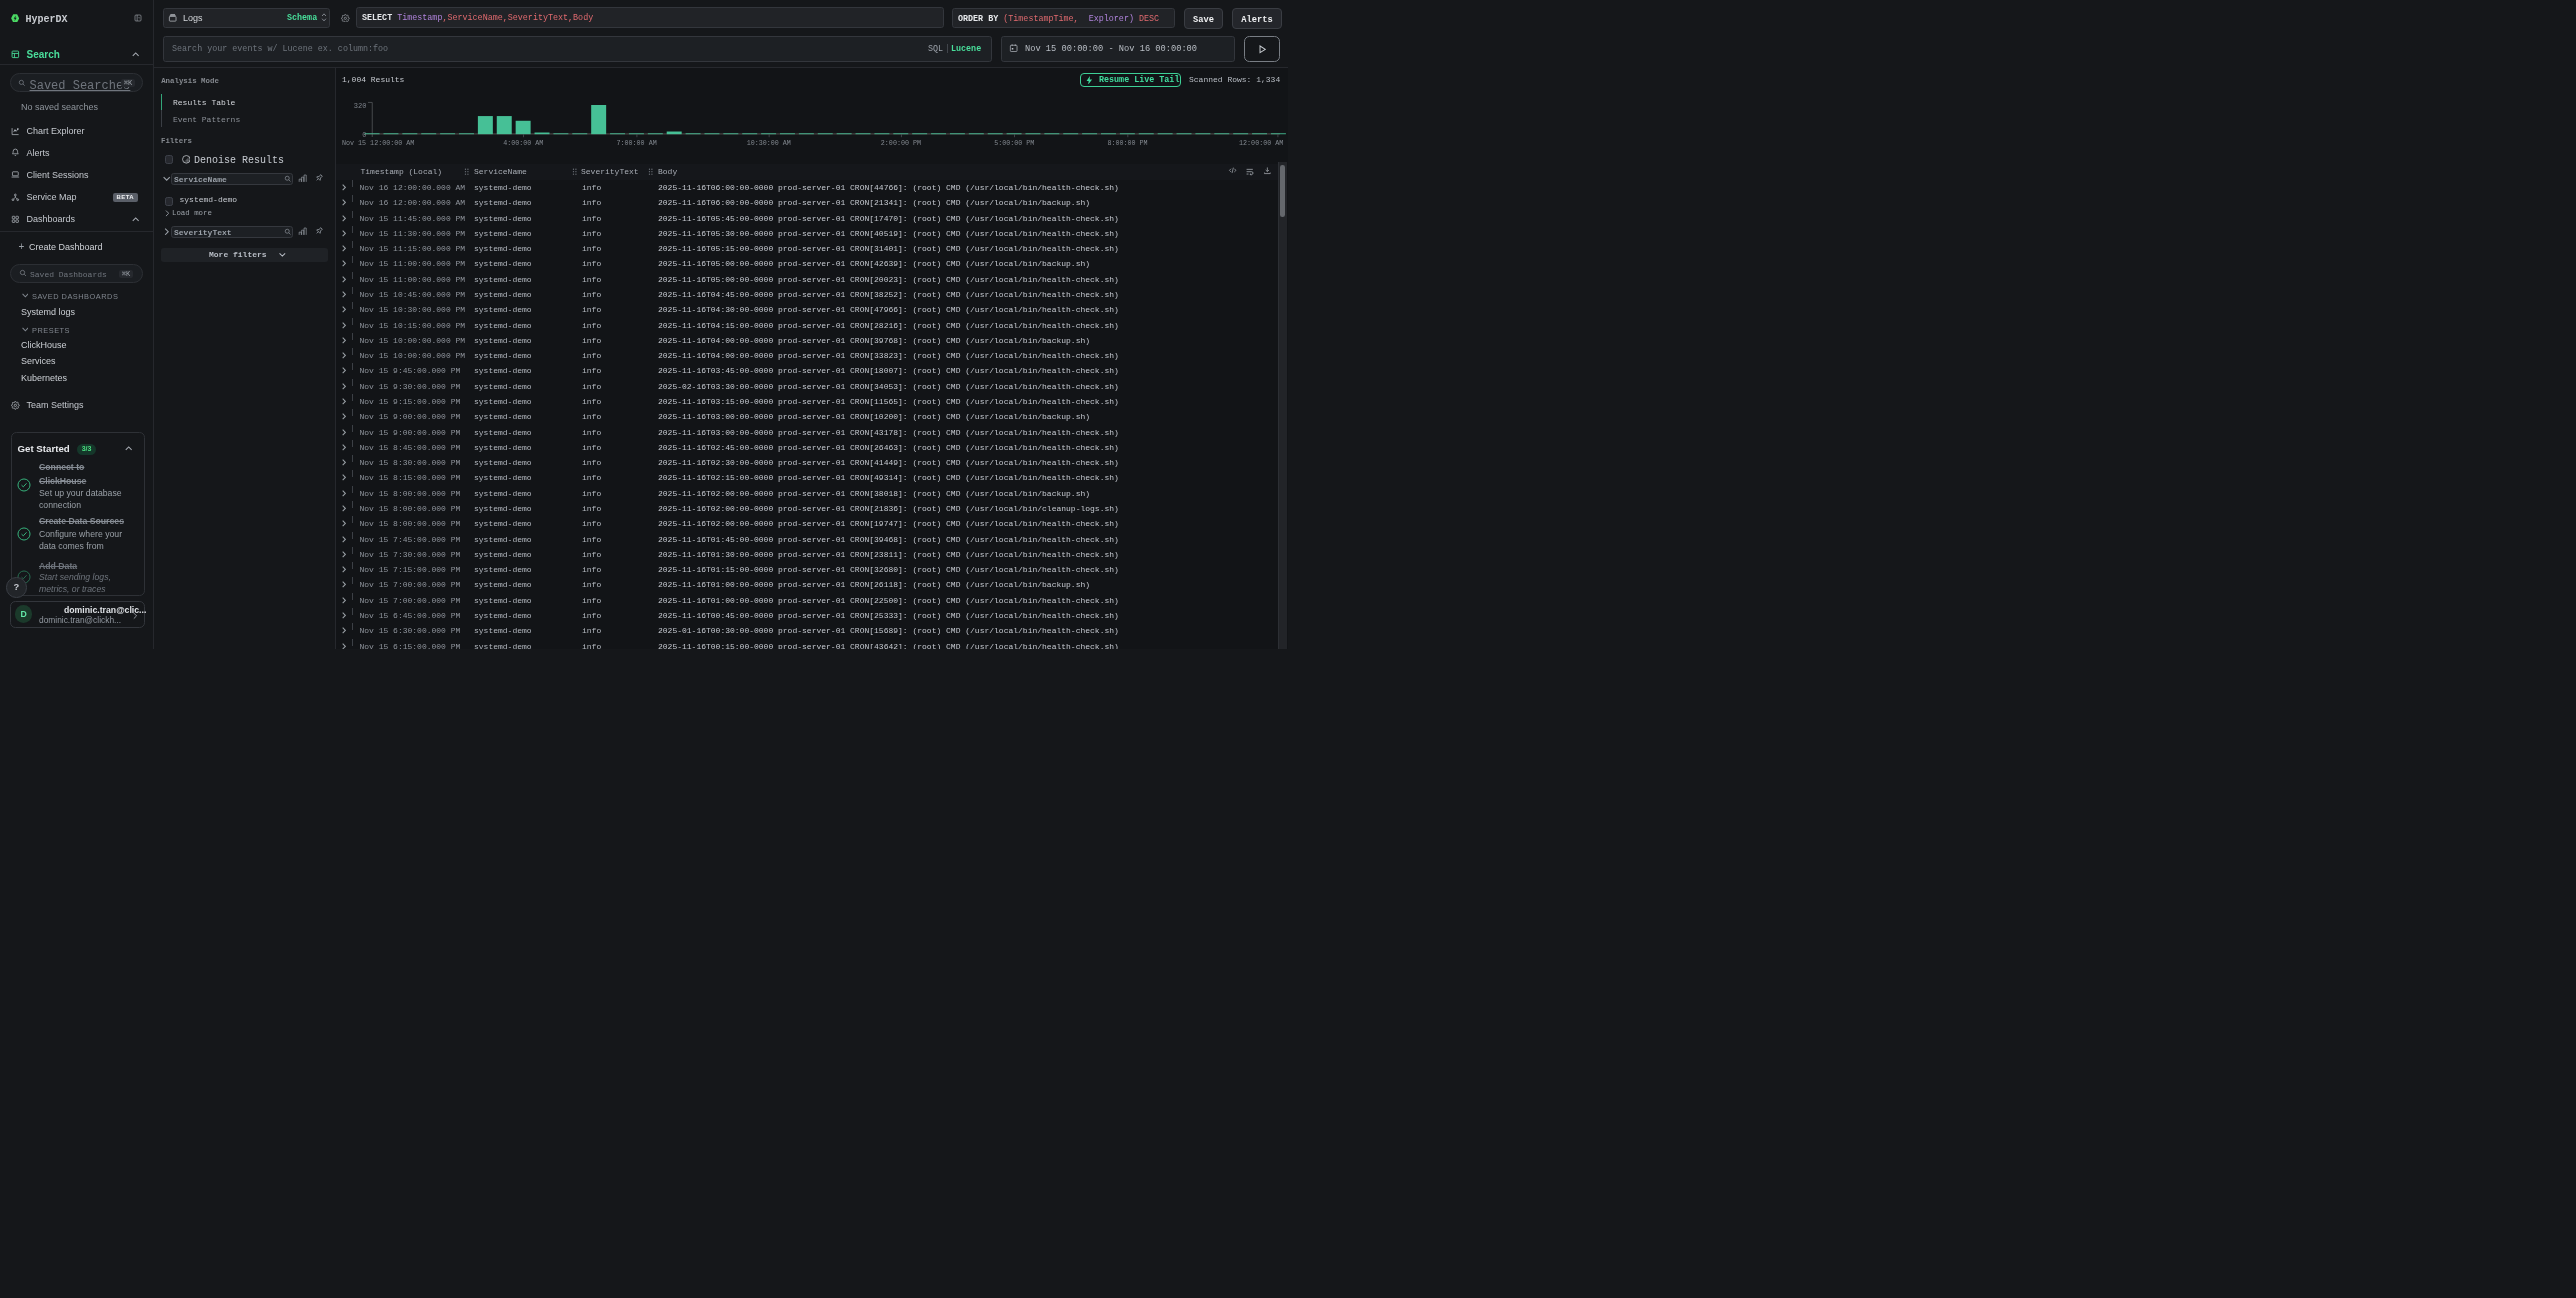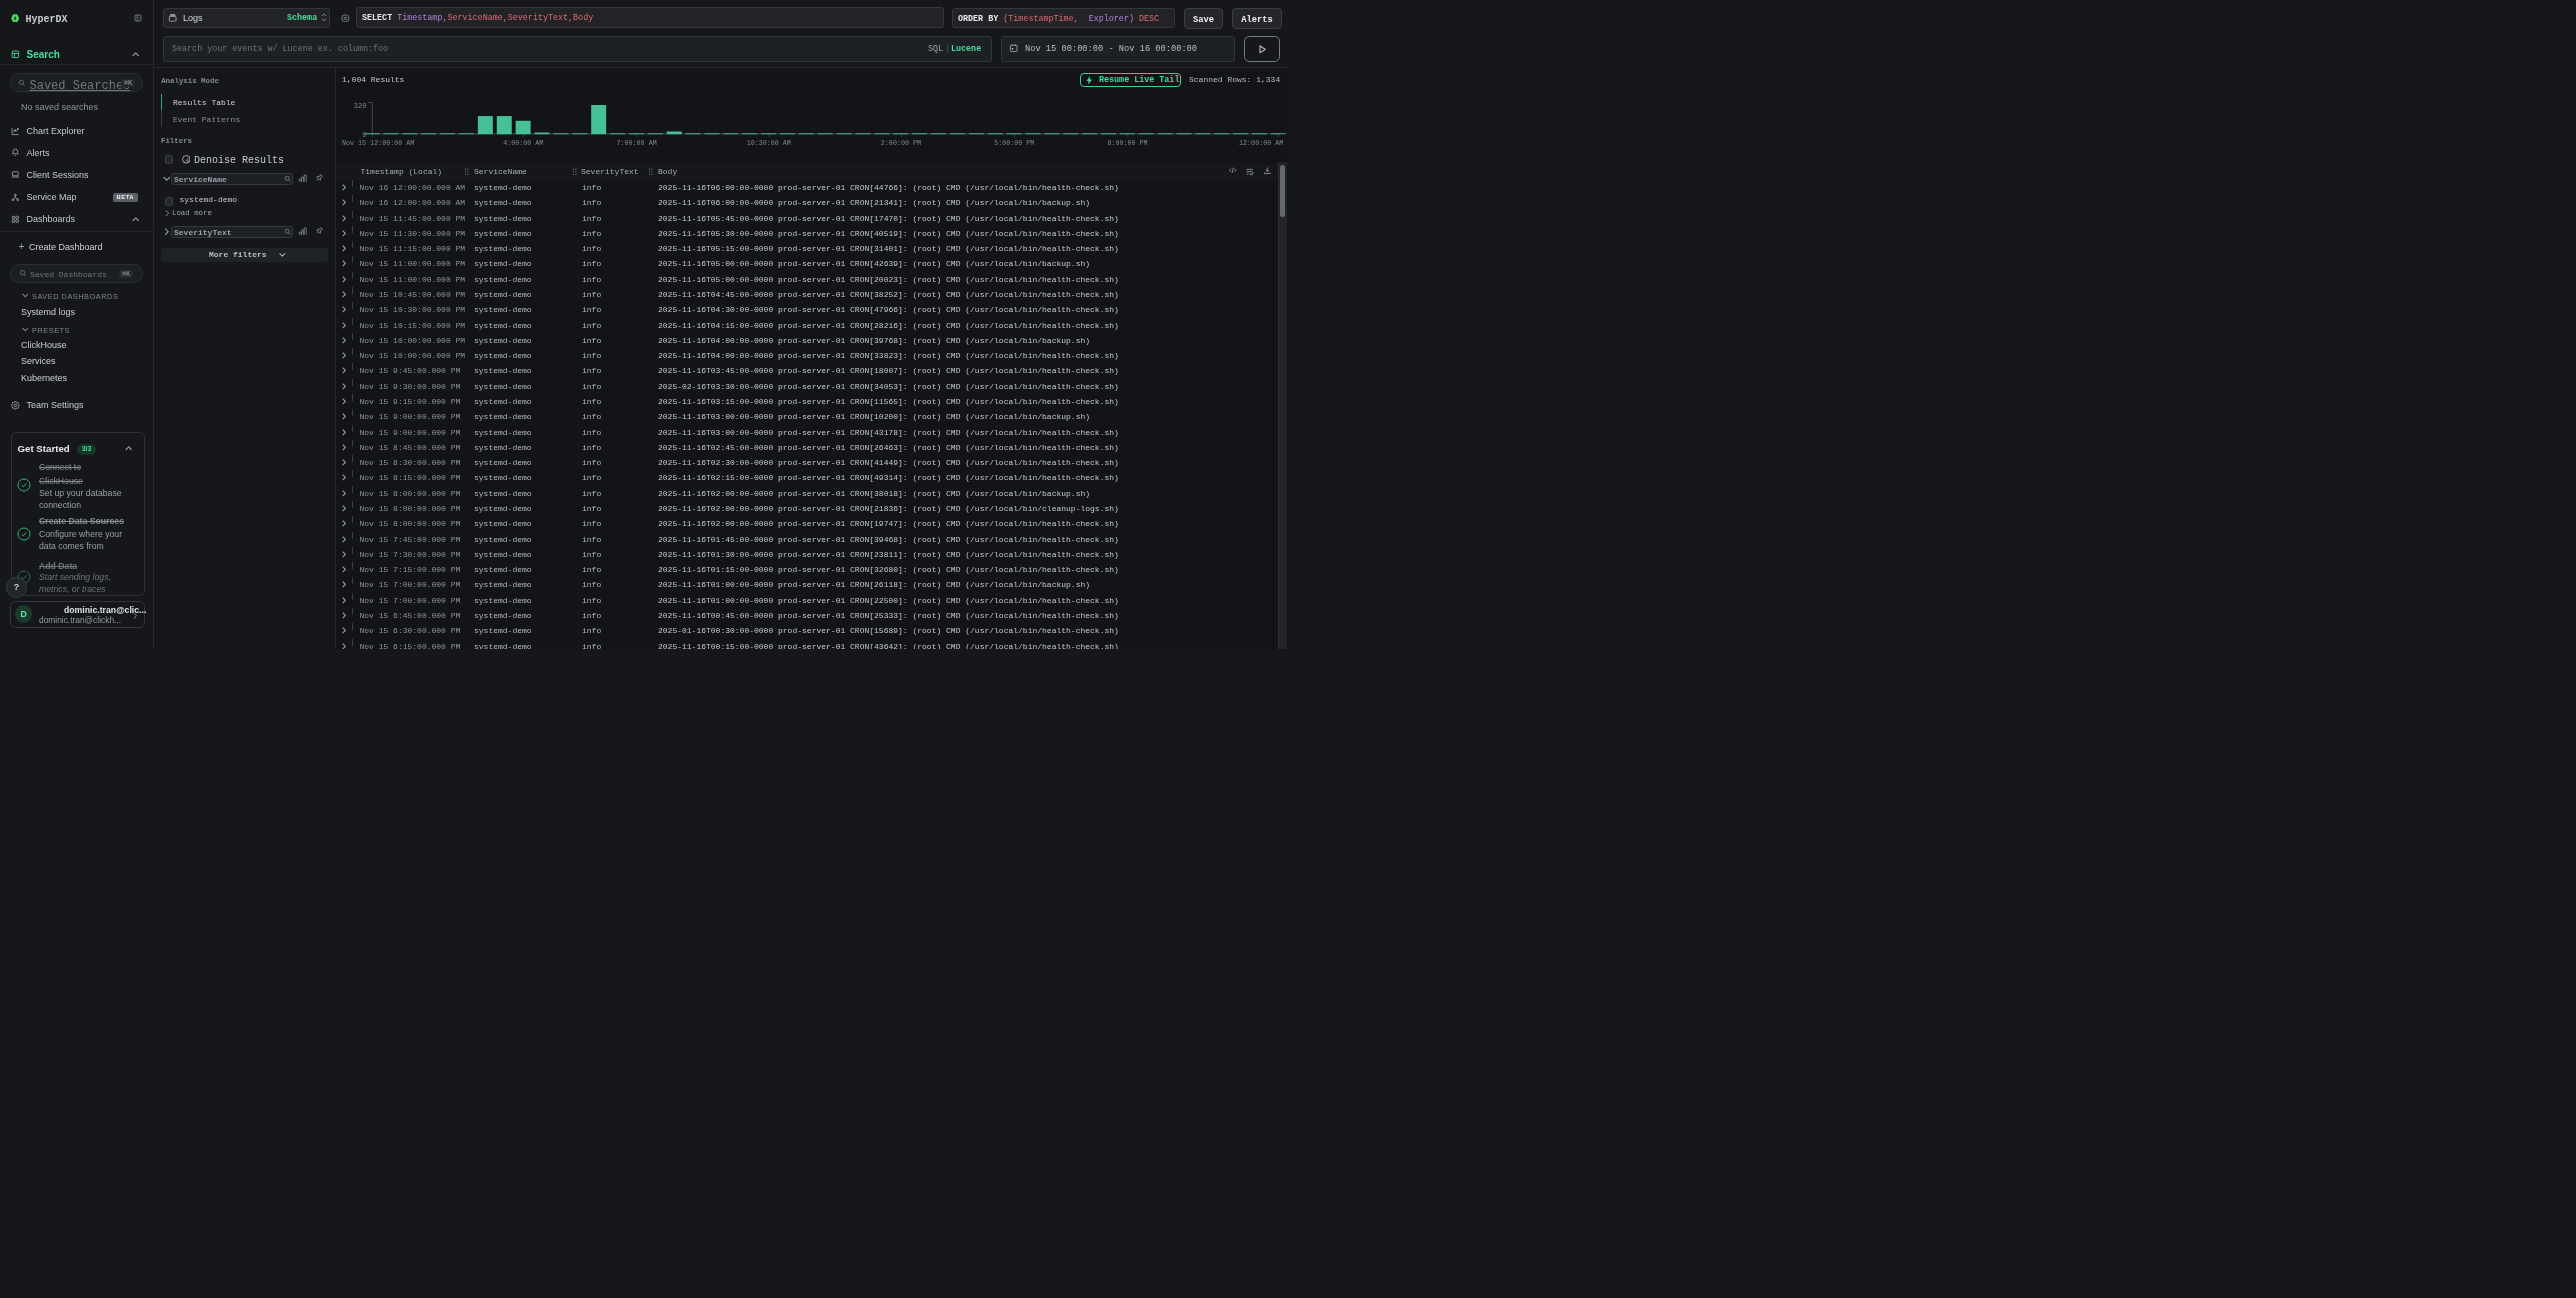--- a/index.html
+++ b/index.html
@@ -156,21 +156,21 @@
     <div class="abs sans" style="left:17.5px;top:443px;font-size:9.7px;font-weight:bold;color:#e8eaed;">Get Started</div>
     <div class="abs sans" style="left:77px;top:444px;width:19px;height:10.7px;background:#15372a;border-radius:6px;color:#4ade80;font-size:7px;font-weight:bold;text-align:center;line-height:10.7px;">3/3</div>
     <svg class="abs" style="left:125px;top:446px" width="7.4" height="4.7" viewBox="0 0 12 8" fill="none" stroke="#a7acb3" stroke-width="1.8">
         <path d="M1 6.5 L6 1.5 L11 6.5"></path>
       </svg>
 
     <svg class="abs" style="left:17.3px;top:478px" width="14" height="14" viewBox="0 0 20 20" fill="none" stroke="#37b57e" stroke-width="1.4">
         <circle cx="10" cy="10" r="8.6"></circle>
         <path d="M6.5 10.2 L9 12.6 L13.6 7.6"></path>
       </svg>
-    <div class="abs sans" style="left:39px;top:461px;font-size:8.7px;font-weight:normal;color:#878d95;text-decoration:line-through;line-height:13.8px;">Connect to<br>ClickHouse</div>
+    <div class="abs sans" style="left:39px;top:461px;font-size:8.7px;font-weight:bold;color:#878d95;text-decoration:line-through;line-height:13.8px;">Connect to<br>ClickHouse</div>
     <div class="abs sans" style="left:39px;top:487px;font-size:8.7px;color:#9aa0a7;line-height:12px;">Set up your database<br>connection</div>
 
     <svg class="abs" style="left:17.3px;top:527px" width="14" height="14" viewBox="0 0 20 20" fill="none" stroke="#37b57e" stroke-width="1.4">
         <circle cx="10" cy="10" r="8.6"></circle>
         <path d="M6.5 10.2 L9 12.6 L13.6 7.6"></path>
       </svg>
     <div class="abs sans" style="left:39px;top:516px;font-size:8.7px;font-weight:bold;color:#878d95;text-decoration:line-through;">Create Data Sources</div>
     <div class="abs sans" style="left:39px;top:528px;font-size:8.7px;color:#9aa0a7;line-height:12px;">Configure where your<br>data comes from</div>
 
     <svg class="abs" style="left:17.3px;top:570px;opacity:0.55" width="14" height="14" viewBox="0 0 20 20" fill="none" stroke="#37b57e" stroke-width="1.4">

